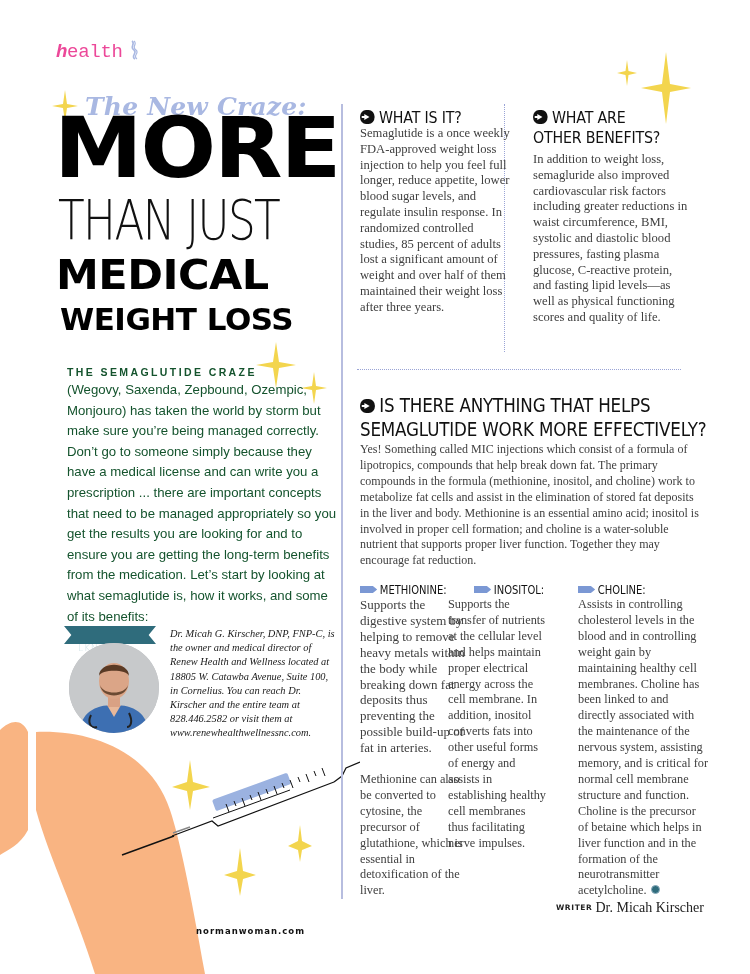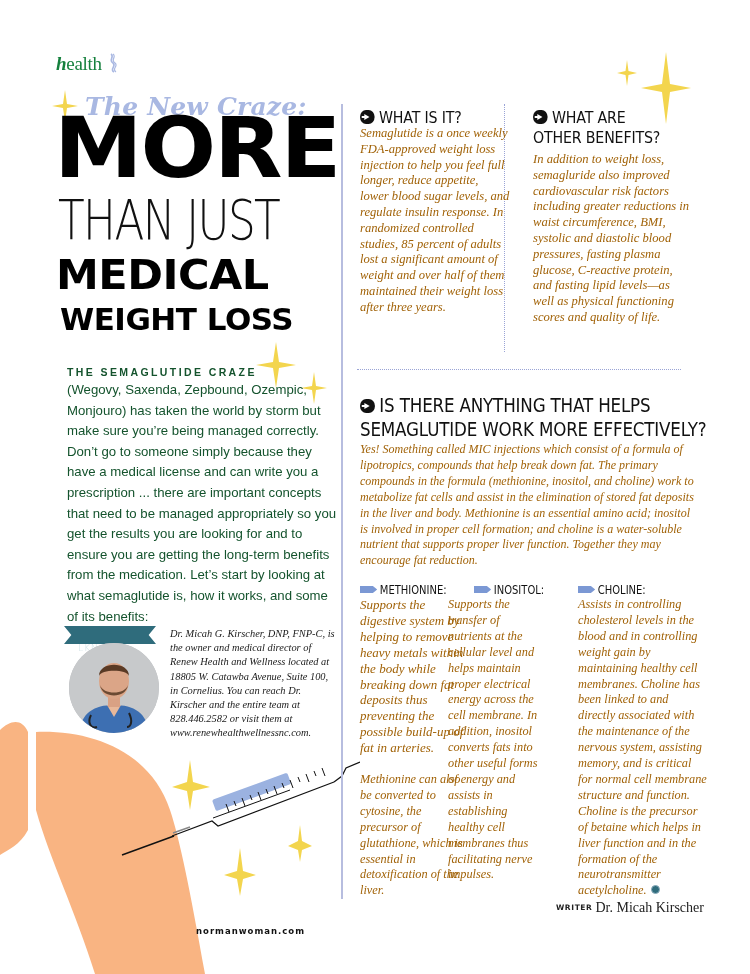--- a/index.html
+++ b/index.html
@@ -1,20 +1,20 @@
 <!DOCTYPE html>
 <html><head>
 <meta charset="utf-8">
 <style>
   html, body { margin: 0; padding: 0; background: #ffffff; }
   body { width: 750px; height: 974px; position: relative; overflow: hidden; font-family: "Liberation Serif", serif; color: #1a1a1a; }
   .abs { position: absolute; }
 
   
-  .section-tag { left: 56px; top: 53px; font-family: Liberation Serif, serif; font-size: 19px; letter-spacing: -0.3px; color: #15803d; }
+  .section-tag { left: 56px; top: 40px; font-family: Liberation Mono, monospace; font-size: 19px; letter-spacing: -0.3px; color: #ec4899; }
   .section-tag b { font-style: italic; font-weight: 900; }
   .tag-wave { display: inline-block; width: 8px; height: 20px; margin-left: 7px; vertical-align: -3px; }
 
   
   .kicker { left: 85px; top: 92px; font-family: "DejaVu Serif", serif; font-style: italic; font-weight: bold; font-size: 25px; color: #a9b8e2; letter-spacing: 0.2px; }
   .hl-more { left: 54px; top: 106px; font-family: "DejaVu Sans", sans-serif; font-weight: 900; font-size: 84px; line-height: 1; letter-spacing: -2px; transform: scaleX(1.06); transform-origin: left; color: #000; }
   .hl-than { left: 58px; top: 192px; font-family: "DejaVu Sans", sans-serif; font-weight: 200; font-size: 56px; line-height: 1; letter-spacing: -2px; transform: scaleX(0.78); transform-origin: left; color: #111; -webkit-text-stroke: 0; }
   .hl-medical { left: 56px; top: 255px; font-family: "DejaVu Sans", sans-serif; font-weight: 900; font-size: 41px; line-height: 1; letter-spacing: -0.5px; color: #000; transform: scaleX(1.05); transform-origin: left; }
   .hl-weight { left: 60px; top: 304px; font-family: "DejaVu Sans", sans-serif; font-weight: 900; font-size: 31px; line-height: 1; letter-spacing: -0.5px; color: #000; transform: scaleX(1.0); transform-origin: left; }
 
@@ -38,21 +38,21 @@
   .vrule-left { left: 341px; top: 104px; width: 1.5px; height: 795px; background: #b7bddf; }
   .vrule-mid { left: 504px; top: 104px; width: 1px; height: 248px; border-left: 1px dotted #9aa4d6; }
   .hrule { left: 357px; top: 369px; width: 324px; height: 0; border-top: 1px dotted #9aa4d6; }
 
   
   .q-head { font-family: "DejaVu Sans", sans-serif; font-weight: normal; font-size: 16.5px; line-height: 20px; color: #111; letter-spacing: -0.2px; transform: scaleX(0.86); transform-origin: left; white-space: nowrap; }
   .q-icon { display: inline-block; width: 17px; height: 14px; background: #111; border-radius: 8px; position: relative; vertical-align: -1px; margin-right: 5px; }
   .q-icon::after { content: ""; position: absolute; left: 5px; top: 3.5px; width: 0; height: 0; border-top: 3.5px solid transparent; border-bottom: 3.5px solid transparent; border-left: 6px solid #fff; }
   .q-icon::before { content: ""; position: absolute; left: 2px; top: 6px; width: 5px; height: 2px; background: #fff; }
 
-  .body-text { font-family: "Liberation Serif", serif; font-size: 12.6px; line-height: 15.8px; color: #a16207; font-style: italic; }
+  .body-text { font-family: "Liberation Serif", serif; font-size: 12.6px; line-height: 15.8px; color: #404040; }
 
   .whatis-head { left: 360px; top: 108px; }
   .whatis-body { left: 360px; top: 126px; width: 150px; }
   .benefits-head { left: 533px; top: 108px; }
   .benefits-body { left: 533px; top: 152px; width: 160px; }
 
   .helps-head { left: 360px; top: 393px; font-size: 19px; line-height: 24px; transform: scaleX(0.88); }
   .helps-body { left: 360px; top: 442px; width: 340px; font-size: 12px; line-height: 15.9px; }
 
   .sub-head { font-family: "DejaVu Sans", sans-serif; font-size: 11.6px; color: #111; line-height: 14px; transform: scaleX(0.86); transform-origin: left; white-space: nowrap; }

